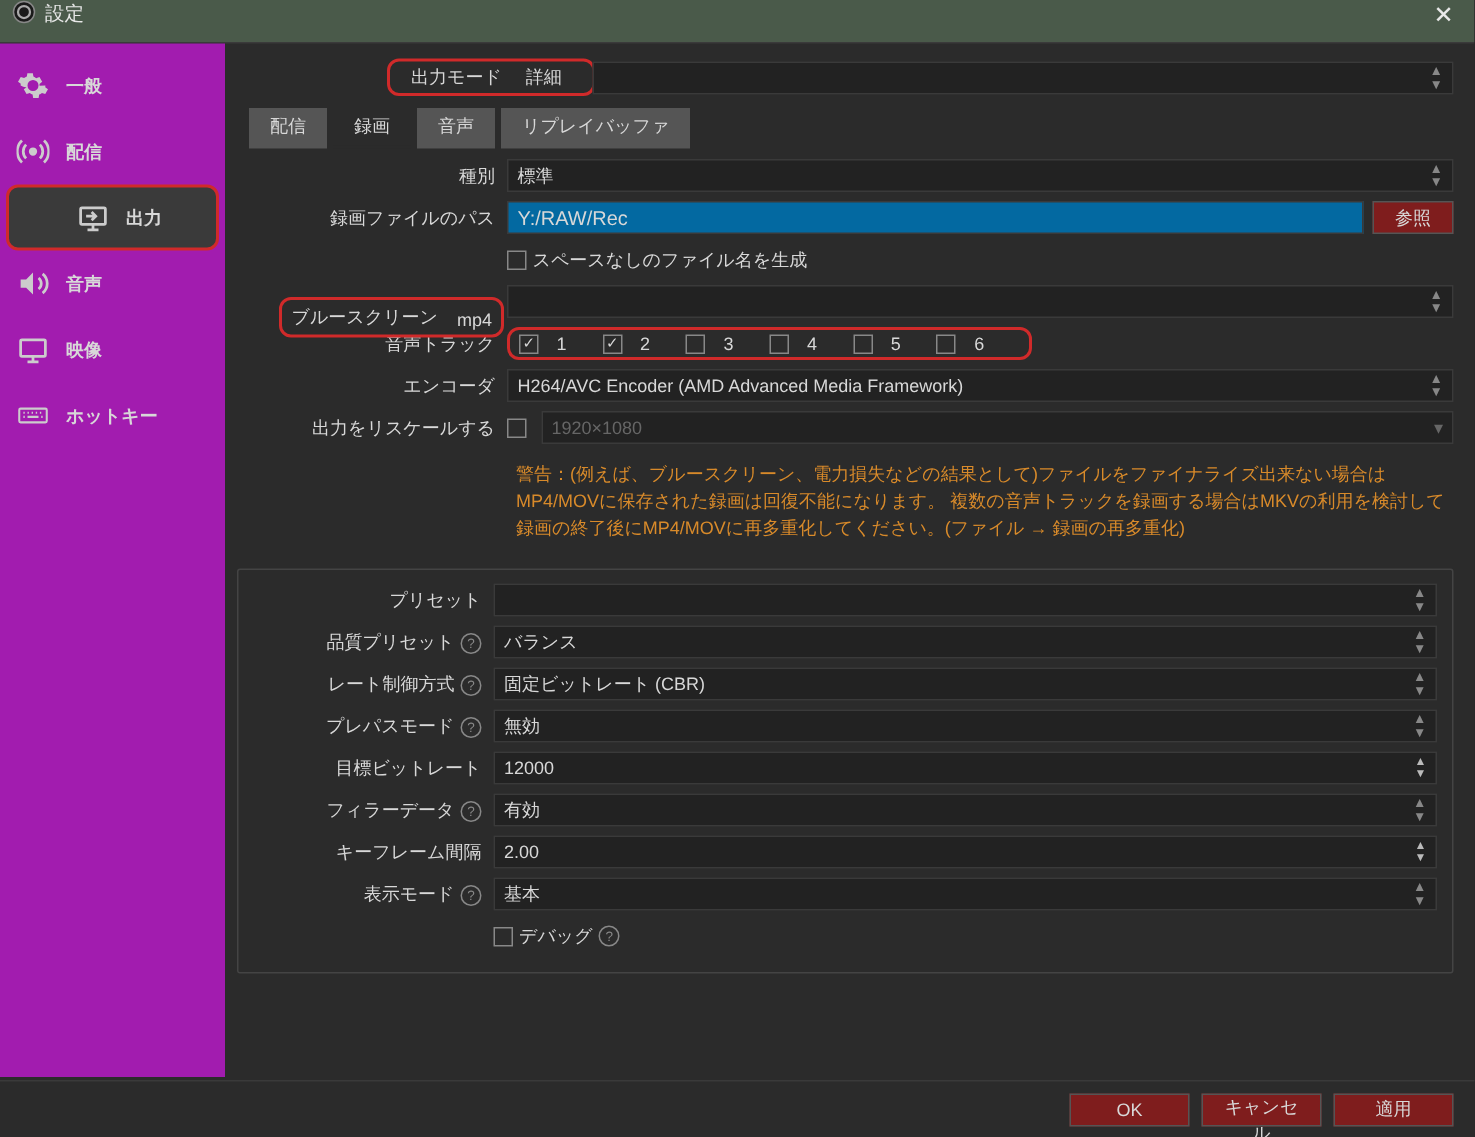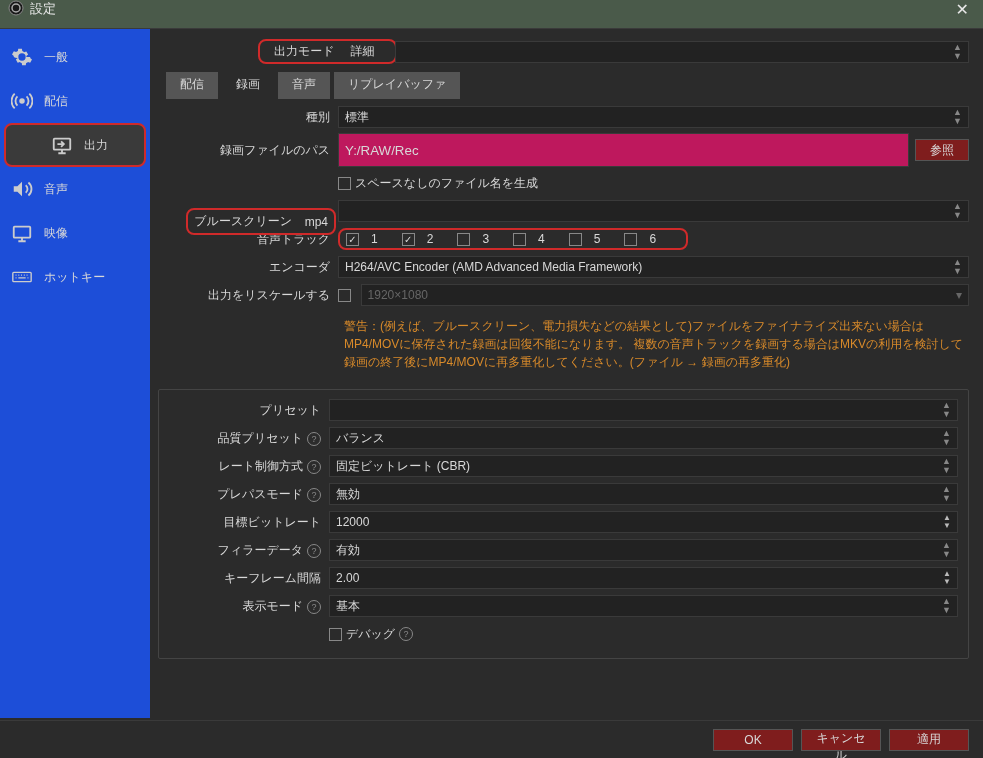--- a/index.html
+++ b/index.html
@@ -21,22 +21,23 @@
 .titlebar .title { margin-left: 6px; font-size: 13px; color: #e8e8e8; }
 .titlebar .close { margin-left: auto; font-size: 16px; color: #e8e8e8; cursor: pointer; padding:0 6px;}
 .body {
   display: flex;
   height: 690px;
   background: #2b2b2b;
   border-top: 1px solid #3a3a3a;
 }
 .sidebar {
   width: 150px;
-  background: #1d4ed8;
+  background: #a21caf;
   padding-top: 6px;
+  font-weight: bold;
 }
 .sidebar-item {
   display: flex;
   align-items: center;
   height: 44px;
   padding: 0 10px;
   cursor: pointer;
   gap: 10px;
 }
 .sidebar-item.active { background: #3a3a3a; }
@@ -74,26 +75,26 @@
   width: 100%;
   padding: 0 6px;
   display: flex;
   align-items: center;
   justify-content: space-between;
   cursor: pointer;
 }
 .select .arrows { color:#888; font-size:9px; line-height:1; display:flex; flex-direction:column; }
 .select.disabled { color:#666; }
 .textinput {
-  background: #be185d;
+  background: #0369a1;
   border: 1px solid #3a3a3a;
   color: #d8d8d8;
   height: 22px;
   flex: 1;
-  padding: 16px 6px;
+  padding: 4px 6px;
 }
 .btn {
   background: #7f1d1d;
   border: 1px solid #555;
   color: #d8d8d8;
   height: 22px;
   padding: 0 14px;
   cursor: pointer;
   font-size: 12px;
 }
@@ -153,21 +154,21 @@
 .spin-arrows { display:flex; flex-direction:column; font-size:8px; line-height:1; color:#bbb; margin-left:4px;}
 svg { display:block; }
 .out-mode-wrap {
   display:flex; align-items:center;
   margin-left: 100px;
 }
 .out-mode-wrap .select { width: 600px; }
 .highlight-inline {
   border:2px solid #d02a2a; border-radius:8px;
   padding: 2px 4px;
-  display:inline-flex; align-items:center;
+  display:inline-flex; align-items:flex-end;
 }
 </style>
 </head>
 <body>
 
 <div class="titlebar">
   <span>
     <svg width="16" height="16" viewBox="0 0 16 16">
         <circle cx="8" cy="8" r="7" fill="#1a1a1a" stroke="#888"></circle>
         <circle cx="8" cy="8" r="4" fill="none" stroke="#aaa" stroke-width="1.5"></circle>

